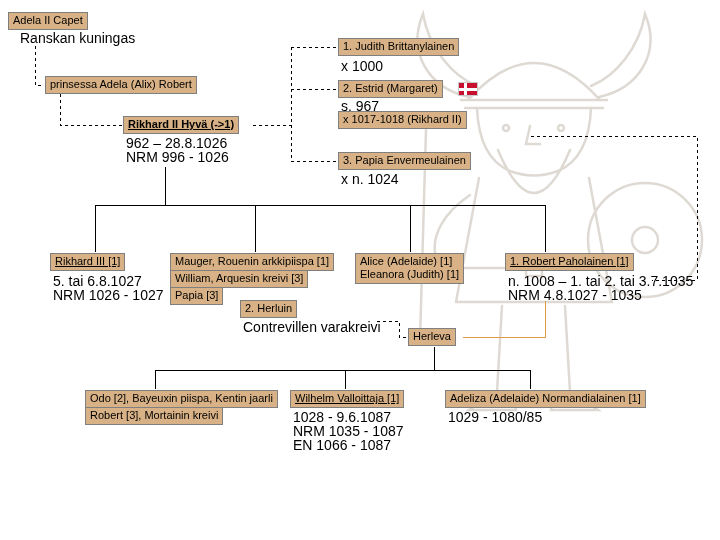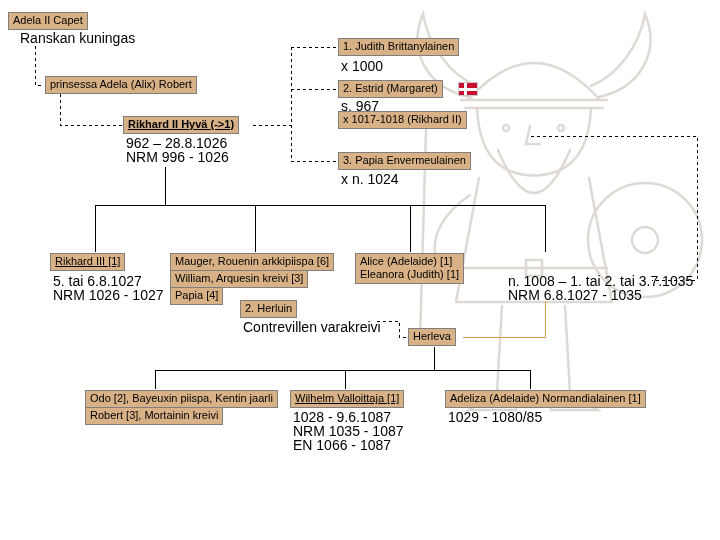--- a/index.html
+++ b/index.html
@@ -85,32 +85,33 @@
 
   <div class="box" style="left:338px;top:152px">3. Papia Envermeulainen</div>
   <div class="txt" style="left:341px;top:172px">x n. 1024</div>
 
   <div class="box u" style="left:50px;top:253px">Rikhard III [1]</div>
   <div class="txt" style="left:53px;top:274px">
     <div>5. tai 6.8.1027</div>
     <div>NRM 1026 - 1027</div>
   </div>
 
-  <div class="box" style="left:170px;top:253px">Mauger, Rouenin arkkipiispa [6]</div>
+  <div class="box" style="left:170px;top:253px">Mauger, Rouenin arkkipiispa [1]</div>
   <div class="box" style="left:170px;top:270px">William, Arquesin kreivi [3]</div>
-  <div class="box" style="left:170px;top:287px">Papia [4]</div>
+  <div class="box" style="left:170px;top:287px">Papia [3]</div>
 
   <div class="box" style="left:355px;top:253px">
     <div class="bl">Alice (Adelaide) [1]</div>
     <div class="bl">Eleanora (Judith) [1]</div>
   </div>
 
+  <div class="box u" style="left:505px;top:253px">1. Robert Paholainen [1]</div>
   <div class="txt" style="left:508px;top:274px">
     <div>n. 1008 – 1. tai 2. tai 3.7.1035</div>
-    <div>NRM 6.8.1027 - 1035</div>
+    <div>NRM 4.8.1027 - 1035</div>
   </div>
 
   <div class="box" style="left:240px;top:300px">2. Herluin</div>
   <div class="txt" style="left:243px;top:320px">Contrevillen varakreivi</div>
 
   <div class="box" style="left:408px;top:328px">Herleva</div>
 
   <div class="box" style="left:85px;top:390px">Odo [2], Bayeuxin piispa, Kentin jaarli</div>
   <div class="box" style="left:85px;top:407px">Robert [3], Mortainin kreivi</div>
 

